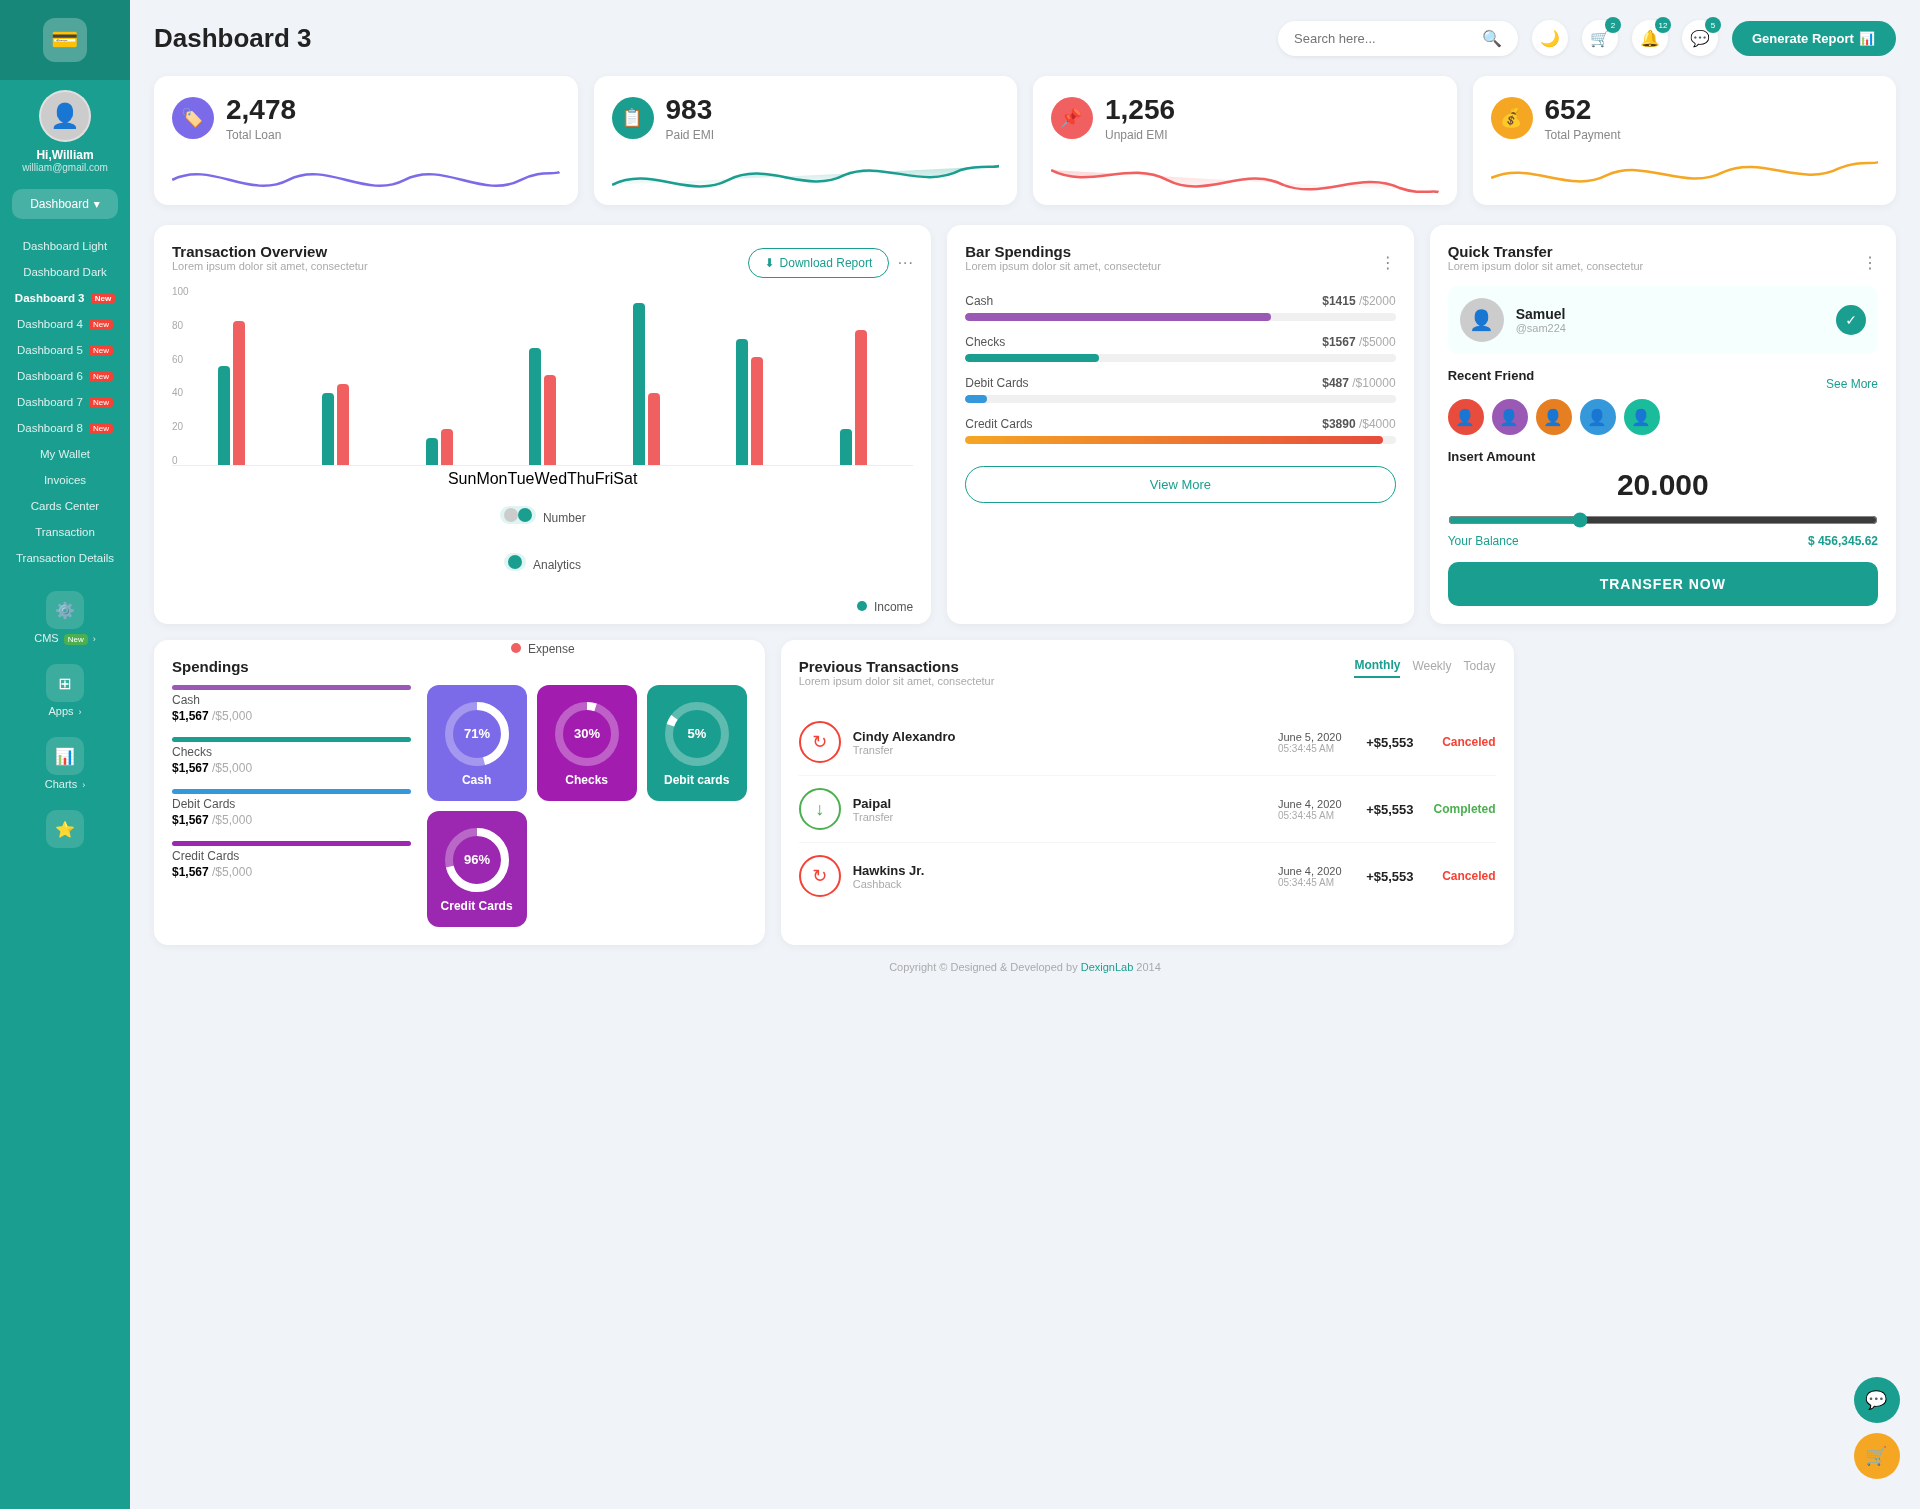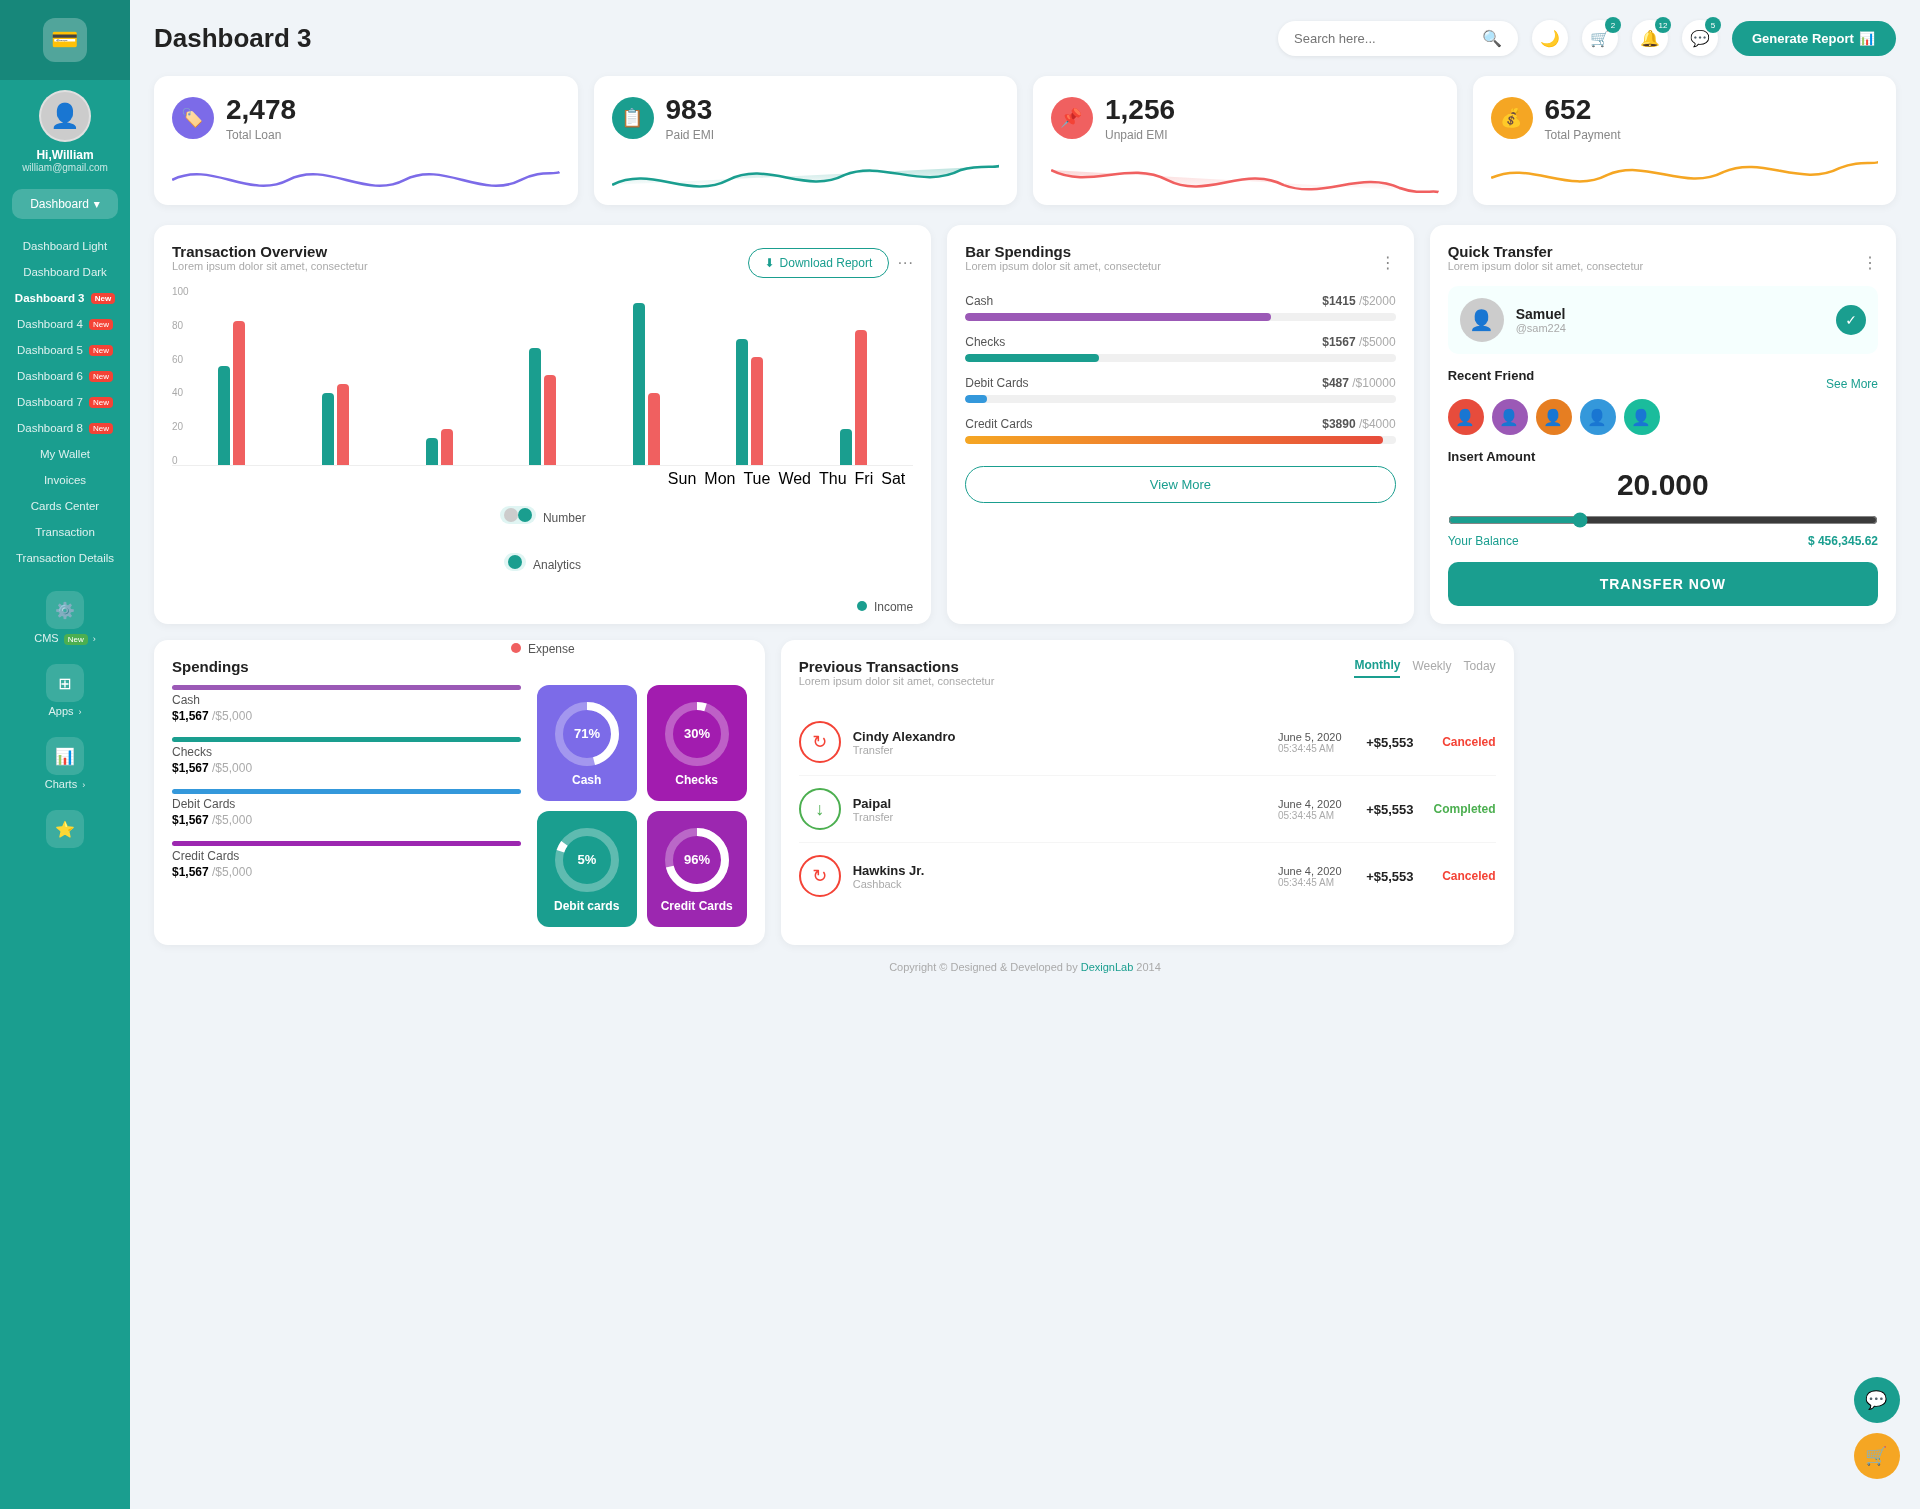--- a/index.html
+++ b/index.html
@@ -224,24 +224,23 @@
     }
     .bar-group { display: flex; gap: 3px; align-items: flex-end; }
     .bar {
       width: 12px;
       border-radius: 4px 4px 0 0;
     }
     .bar.teal { background: #1a9e8f; }
     .bar.red { background: #f06060; }
     .chart-labels {
       display: flex;
-      justify-content: flex-end;
+      justify-content: center;
       margin-top: 4px;
       padding: 0 8px;
-      gap: 8px;
     }
     .chart-legend {
       display: flex; gap: 28px; margin-top: 10px; font-size: 12px; color: #555;
       align-items: center;
       flex-direction: column;
     }
     .legend-dot {
       width: 10px; height: 10px; border-radius: 50%;
       display: inline-block; margin-right: 4px;
     }
@@ -366,21 +365,21 @@
     .spending-list { flex: 1; }
     .spending-item {
       margin-bottom: 14px;
     }
     .spending-item-name { font-size: 12px; color: #555; margin-bottom: 2px; }
     .spending-item-amount { font-size: 12px; }
     .spending-item-amount strong { font-weight: 700; }
     .spending-item-amount span { color: #aaa; }
     .donut-grid {
       display: grid;
-      grid-template-columns: 1fr 1fr;
+      grid-template-columns: 1fr 1fr 1fr;
       gap: 10px;
     }
     .donut-card {
       border-radius: 12px;
       padding: 14px;
       display: flex; flex-direction: column; align-items: center; justify-content: center;
       color: white;
       font-size: 12px;
       font-weight: 600;
       min-height: 90px;

